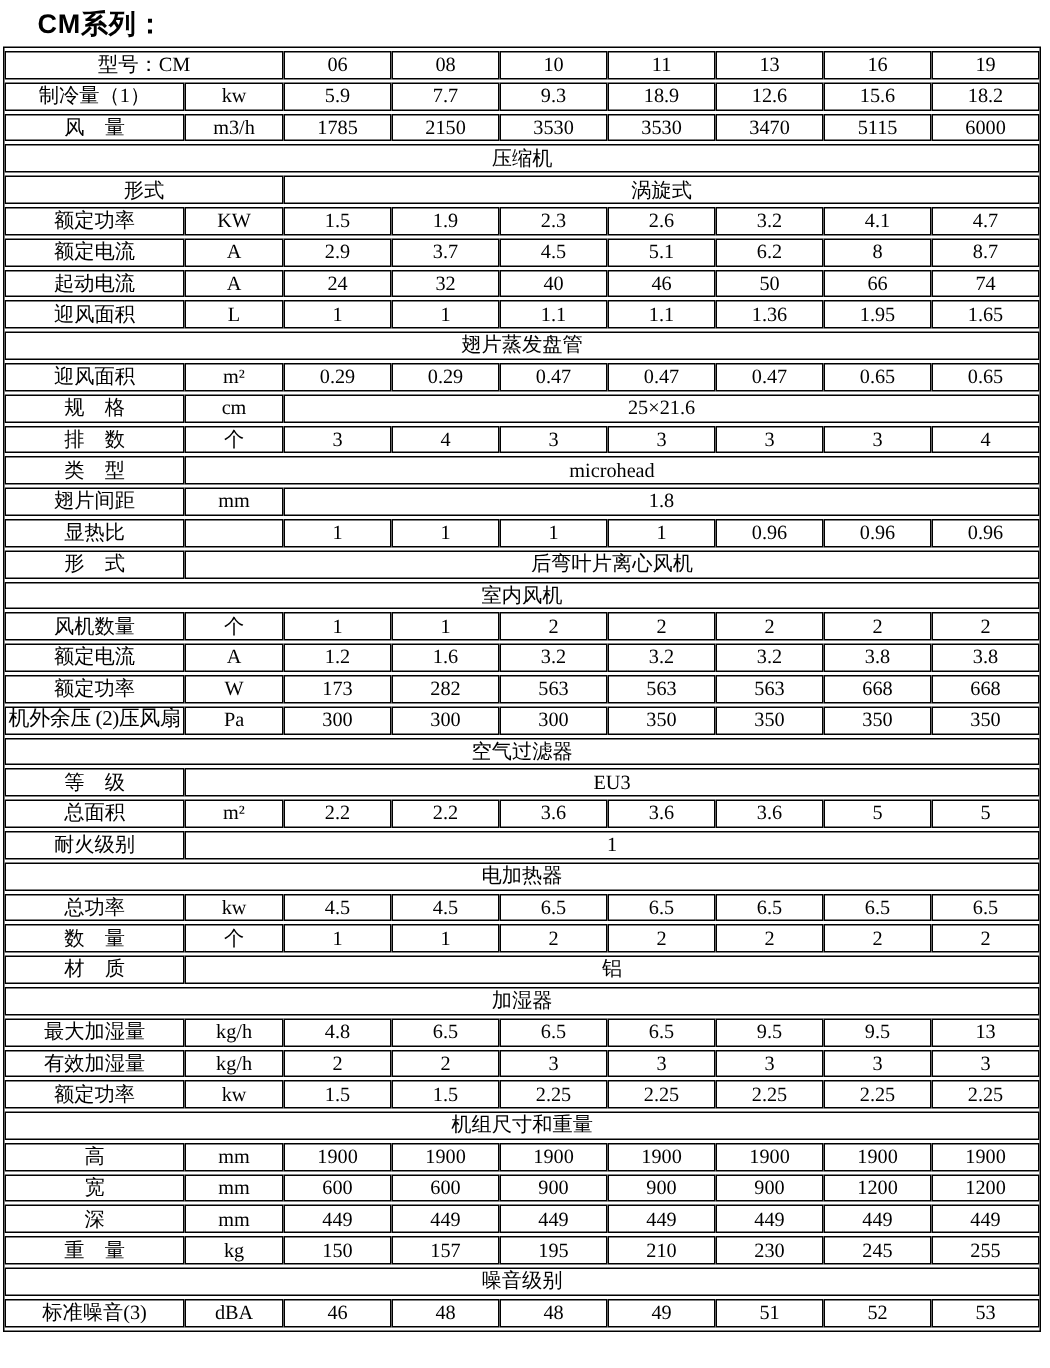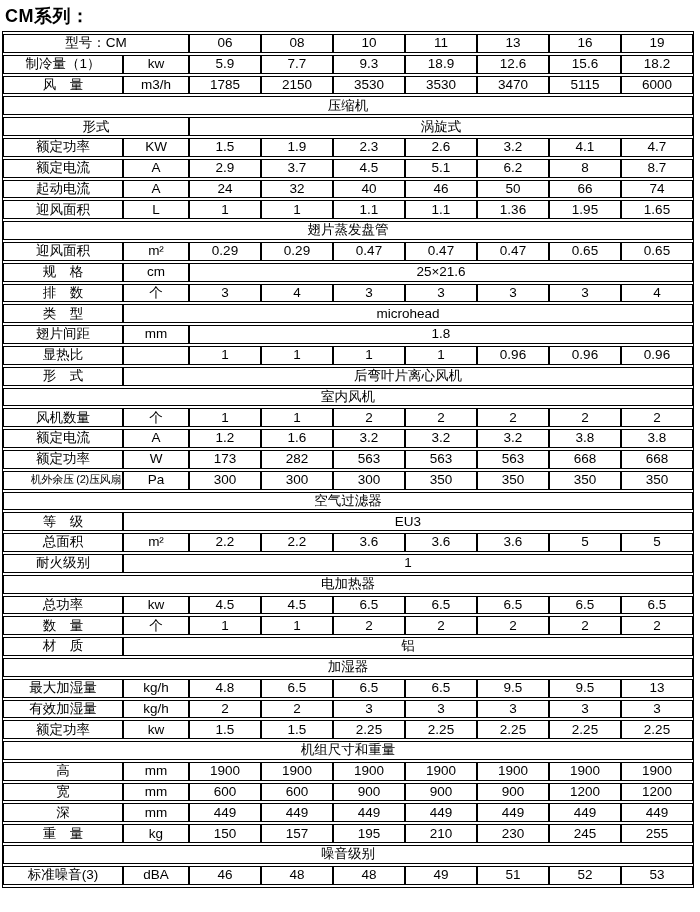--- a/index.html
+++ b/index.html
@@ -8,51 +8,51 @@
     width: 700px;
     height: 912px;
     background: #ffffff;
     font-family: "Liberation Sans", sans-serif;
     color: #000;
     overflow: hidden;
   }
   .page-title {
     font-size: 18px;
     font-weight: bold;
-    padding: 5px 0 0 5px;
+    padding: 5px 0 0 25px;
     height: 26px;
     line-height: 22px;
     letter-spacing: 0.5px;
     color: #000;
   }
   table.spec {
     border-collapse: separate;
     border-spacing: 0 2px;
     table-layout: fixed;
     width: 646px;
     margin-left: 2px;
     border: 1px solid #000;
     background: #fff;
+    font-family: Liberation Serif, serif;
   }
   table.spec td {
     border: 1px solid #000;
     text-align: center;
     vertical-align: middle;
     height: 16.8px;
     padding: 0 1px;
     font-size: 13.5px;
     line-height: 1.05;
     background: #fff;
     overflow: hidden;
     white-space: nowrap;
   }
   table.spec td.small-label {
-    font-size: 11px;
+    font-size: 14px;
     letter-spacing: -0.3px;
-    text-align: right;
   }
   col.c-label { width: 120px; }
   col.c-unit  { width: 66px;  }
   col.c-data  { width: 72px;  }
 </style>
 </head>
 <body>
 
 <div class="page-title">CM系列：</div>
 

